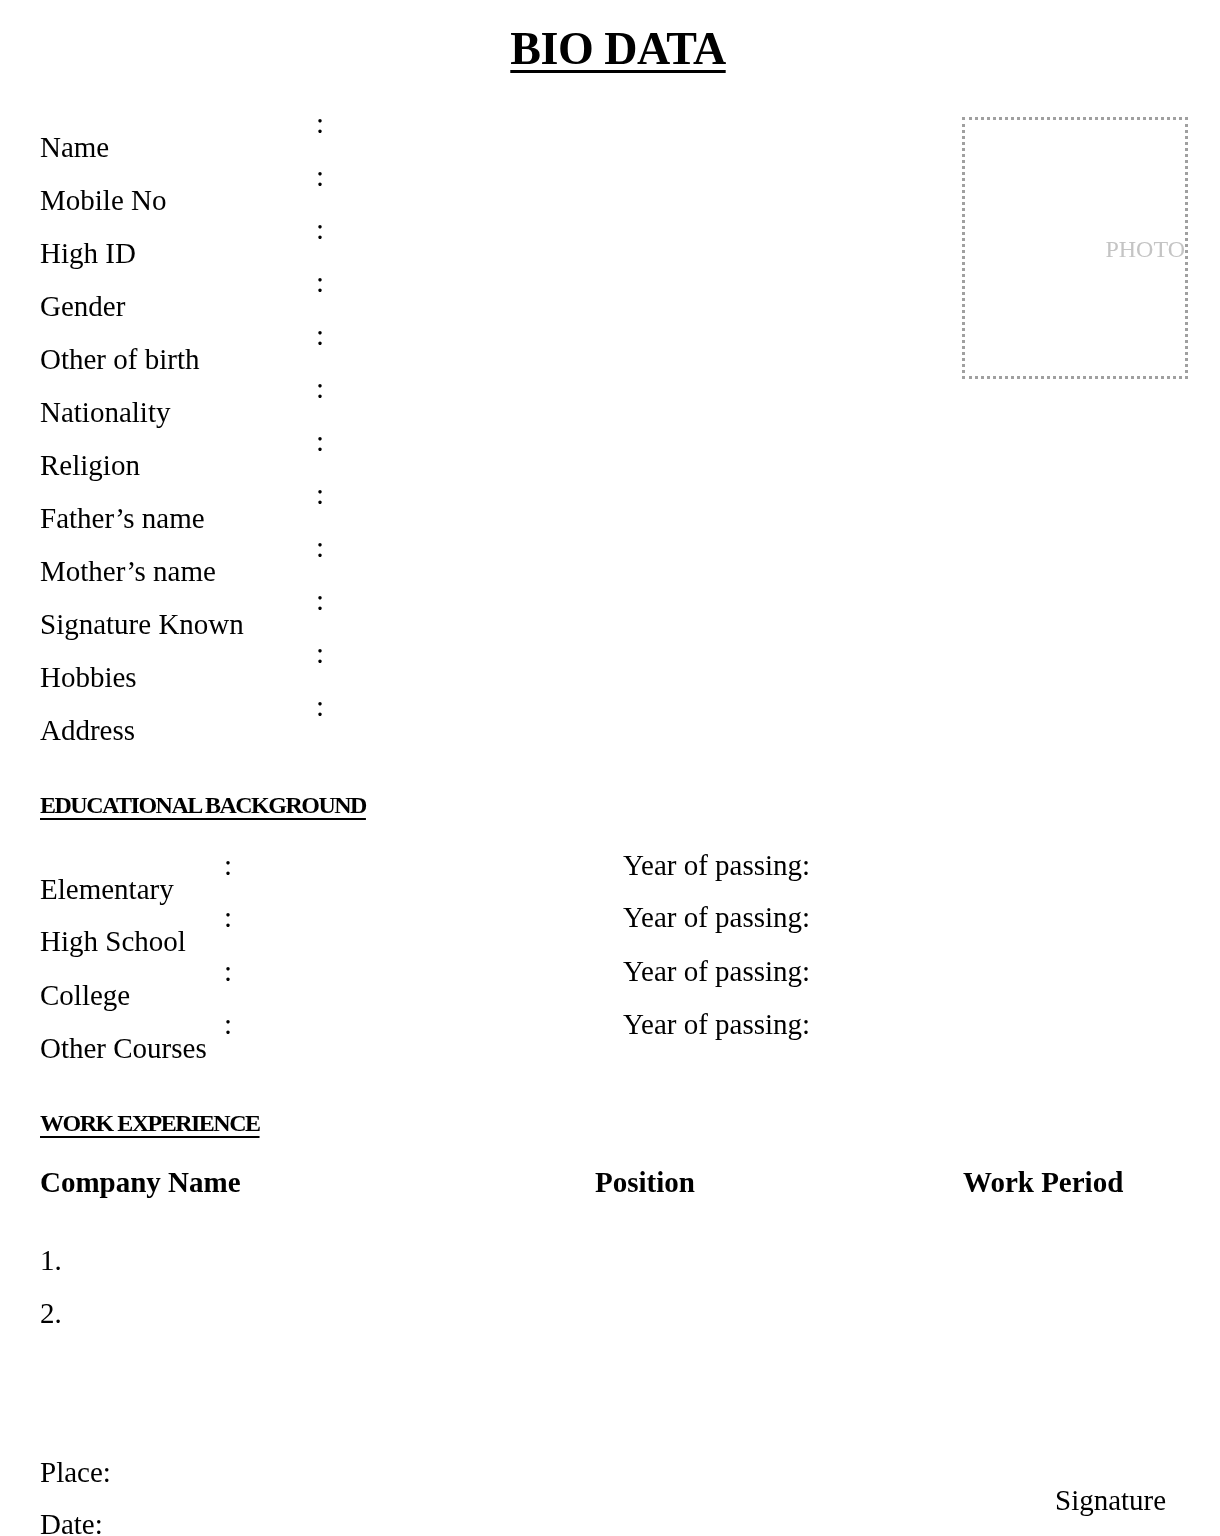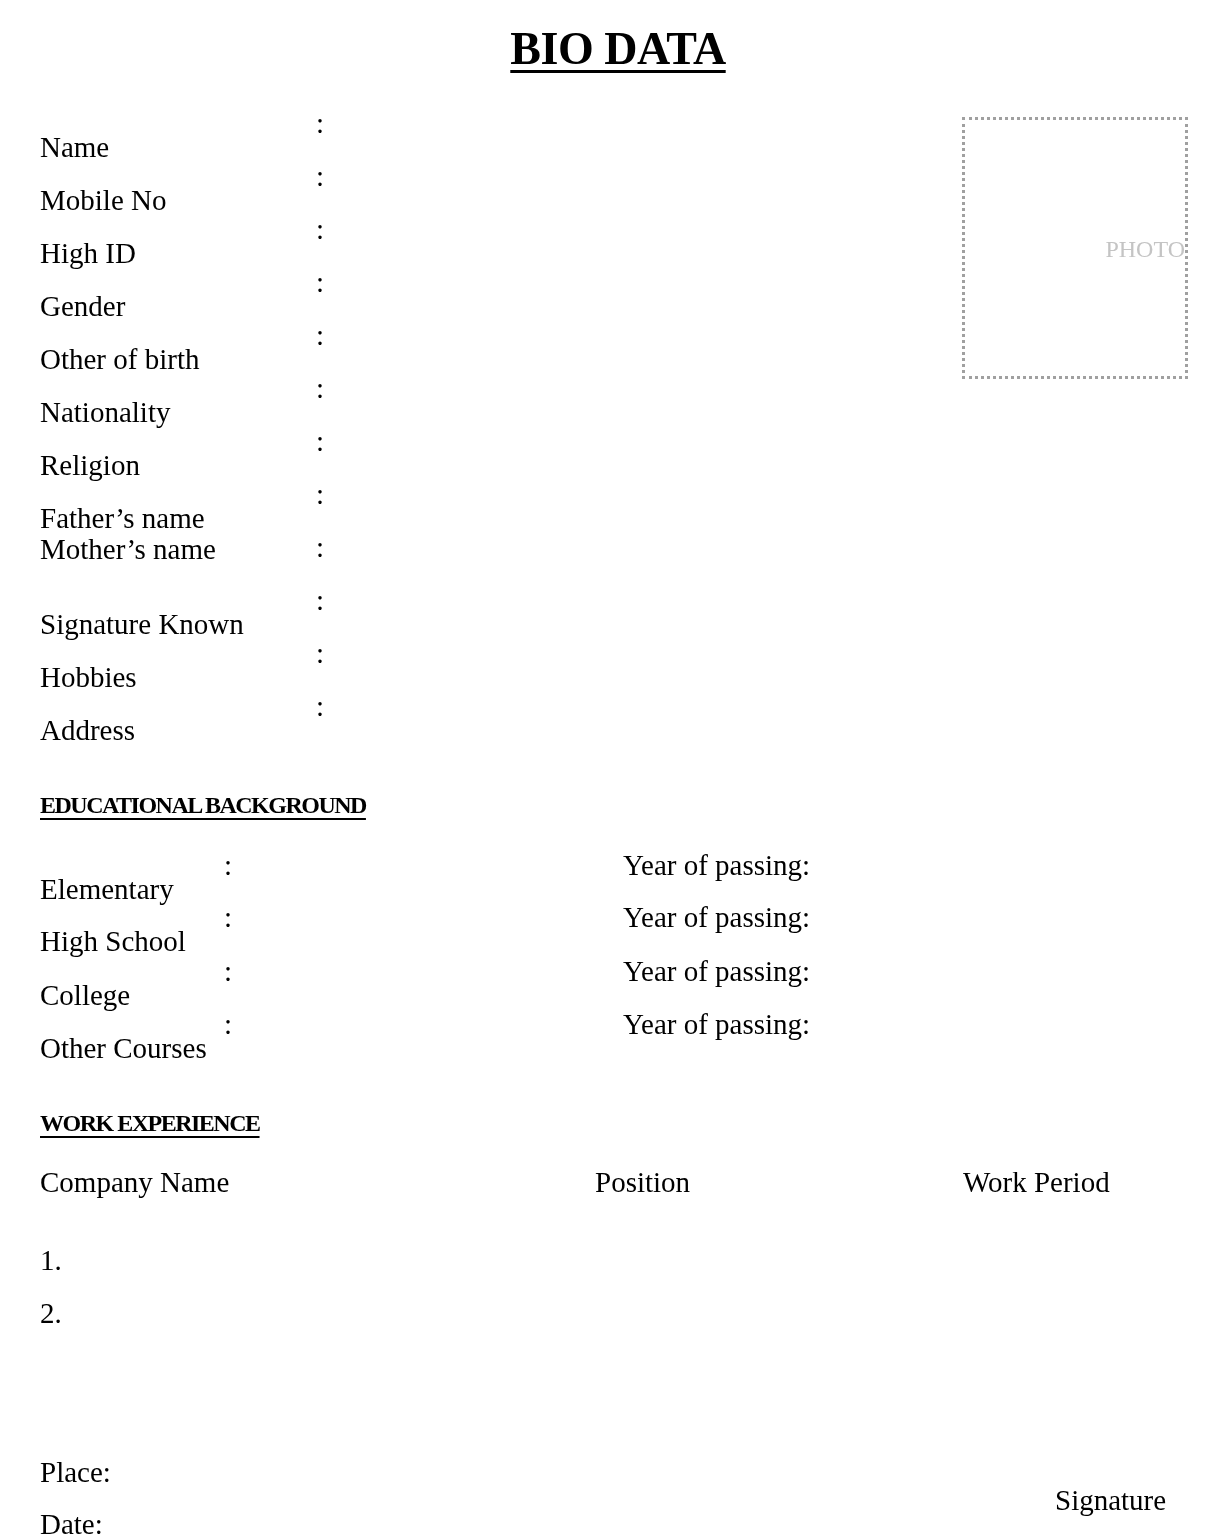--- a/index.html
+++ b/index.html
@@ -25,21 +25,21 @@
     .photo-text {
       position: absolute; left: 0; right: 0; top: 116px; text-align: right;
       font-size: 24px; color: #c4c4c4;
     }
     .section {
       left: 40px; font-size: 24px; font-weight: bold; text-decoration: underline;
       text-decoration-thickness: 2px; text-underline-offset: 5px; letter-spacing: -1.5px;
     }
     .edu-colon { left: 224px; }
     .yop { left: 595px; margin-left: 28px; }
-    .hdr { font-size: 29px; font-weight: normal; text-align: right; }
+    .hdr { font-size: 29px; font-weight: bold; text-align: right; }
   </style>
 </head>
 <body>
 
 <div class="abs title">BIO DATA</div>
 
 <div>
   <div class="abs field lbl" style="top:106px">Name</div>
   <div class="abs field colon" style="top:106px">:</div>
 
@@ -57,21 +57,21 @@
 
   <div class="abs field lbl" style="top:371px">Nationality</div>
   <div class="abs field colon" style="top:371px">:</div>
 
   <div class="abs field lbl" style="top:424px">Religion</div>
   <div class="abs field colon" style="top:424px">:</div>
 
   <div class="abs field lbl" style="top:477px">Father’s name</div>
   <div class="abs field colon" style="top:477px">:</div>
 
-  <div class="abs field lbl" style="top:508px">Mother’s name</div>
+  <div class="abs field lbl" style="top:530px">Mother’s name</div>
   <div class="abs field colon" style="top:530px">:</div>
 
   <div class="abs field lbl" style="top:583px">Signature Known</div>
   <div class="abs field colon" style="top:583px">:</div>
 
   <div class="abs field lbl" style="top:636px">Hobbies</div>
   <div class="abs field colon" style="top:636px">:</div>
 
   <div class="abs field lbl" style="top:689px">Address</div>
   <div class="abs field colon" style="top:689px">:</div>

